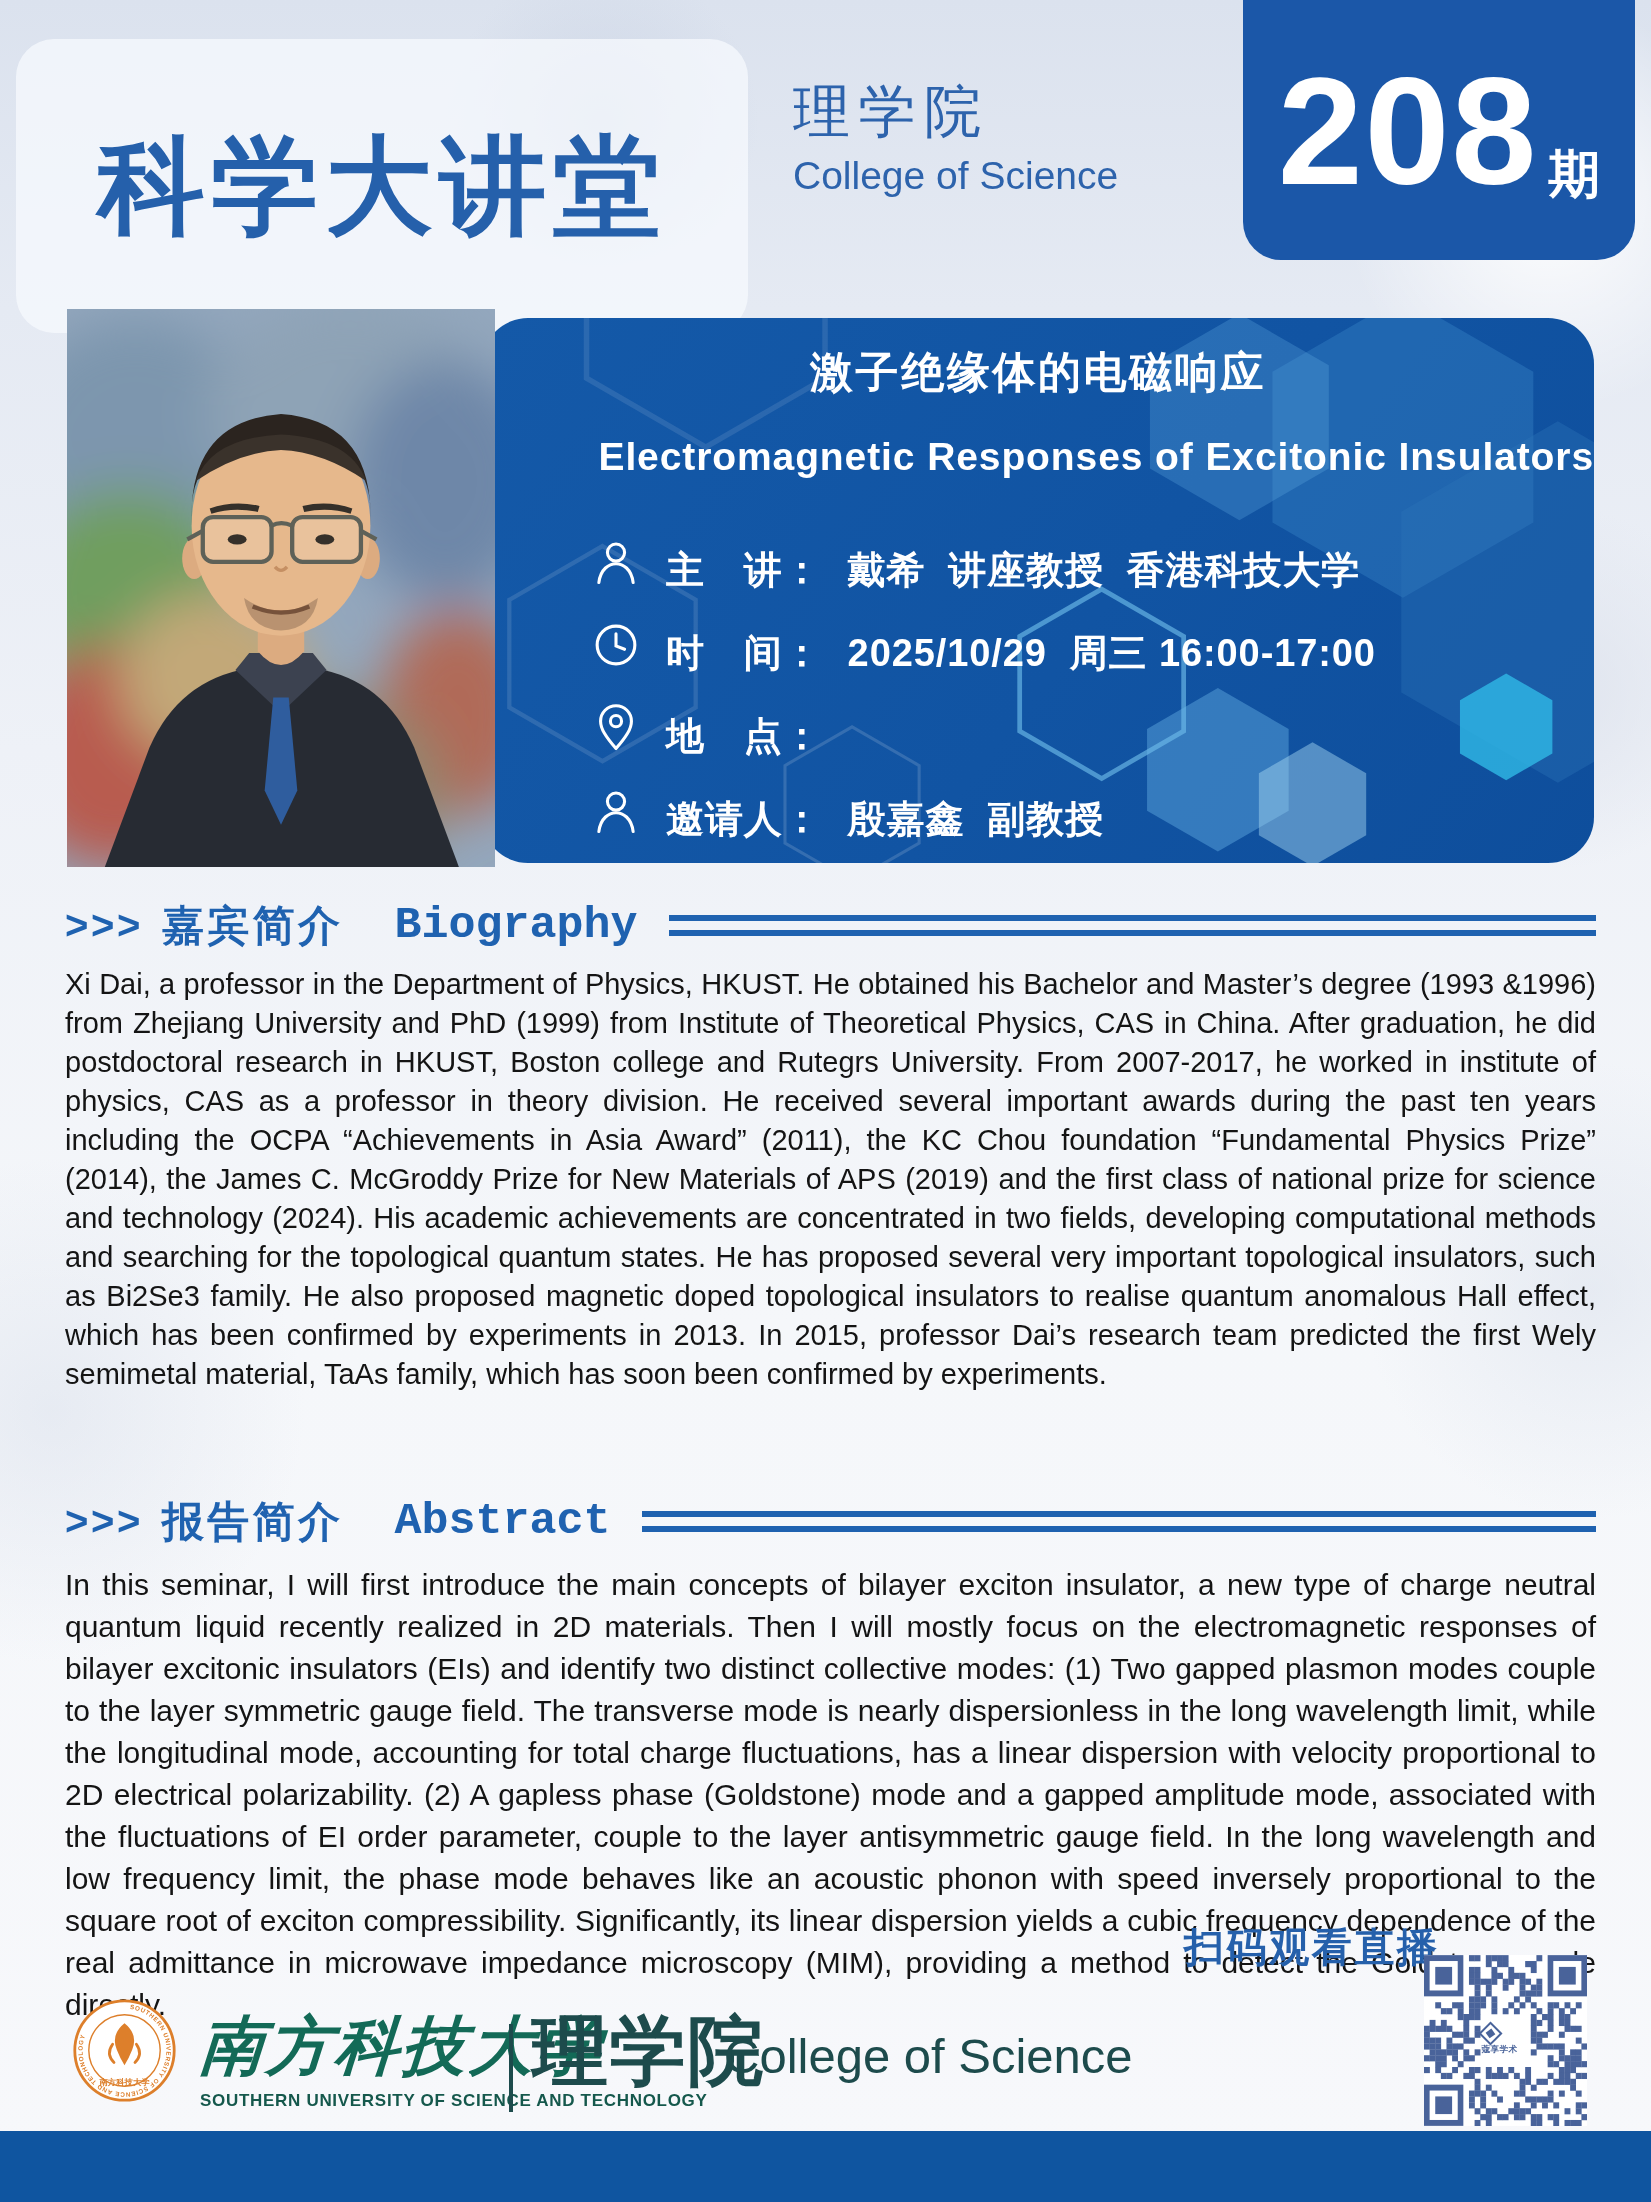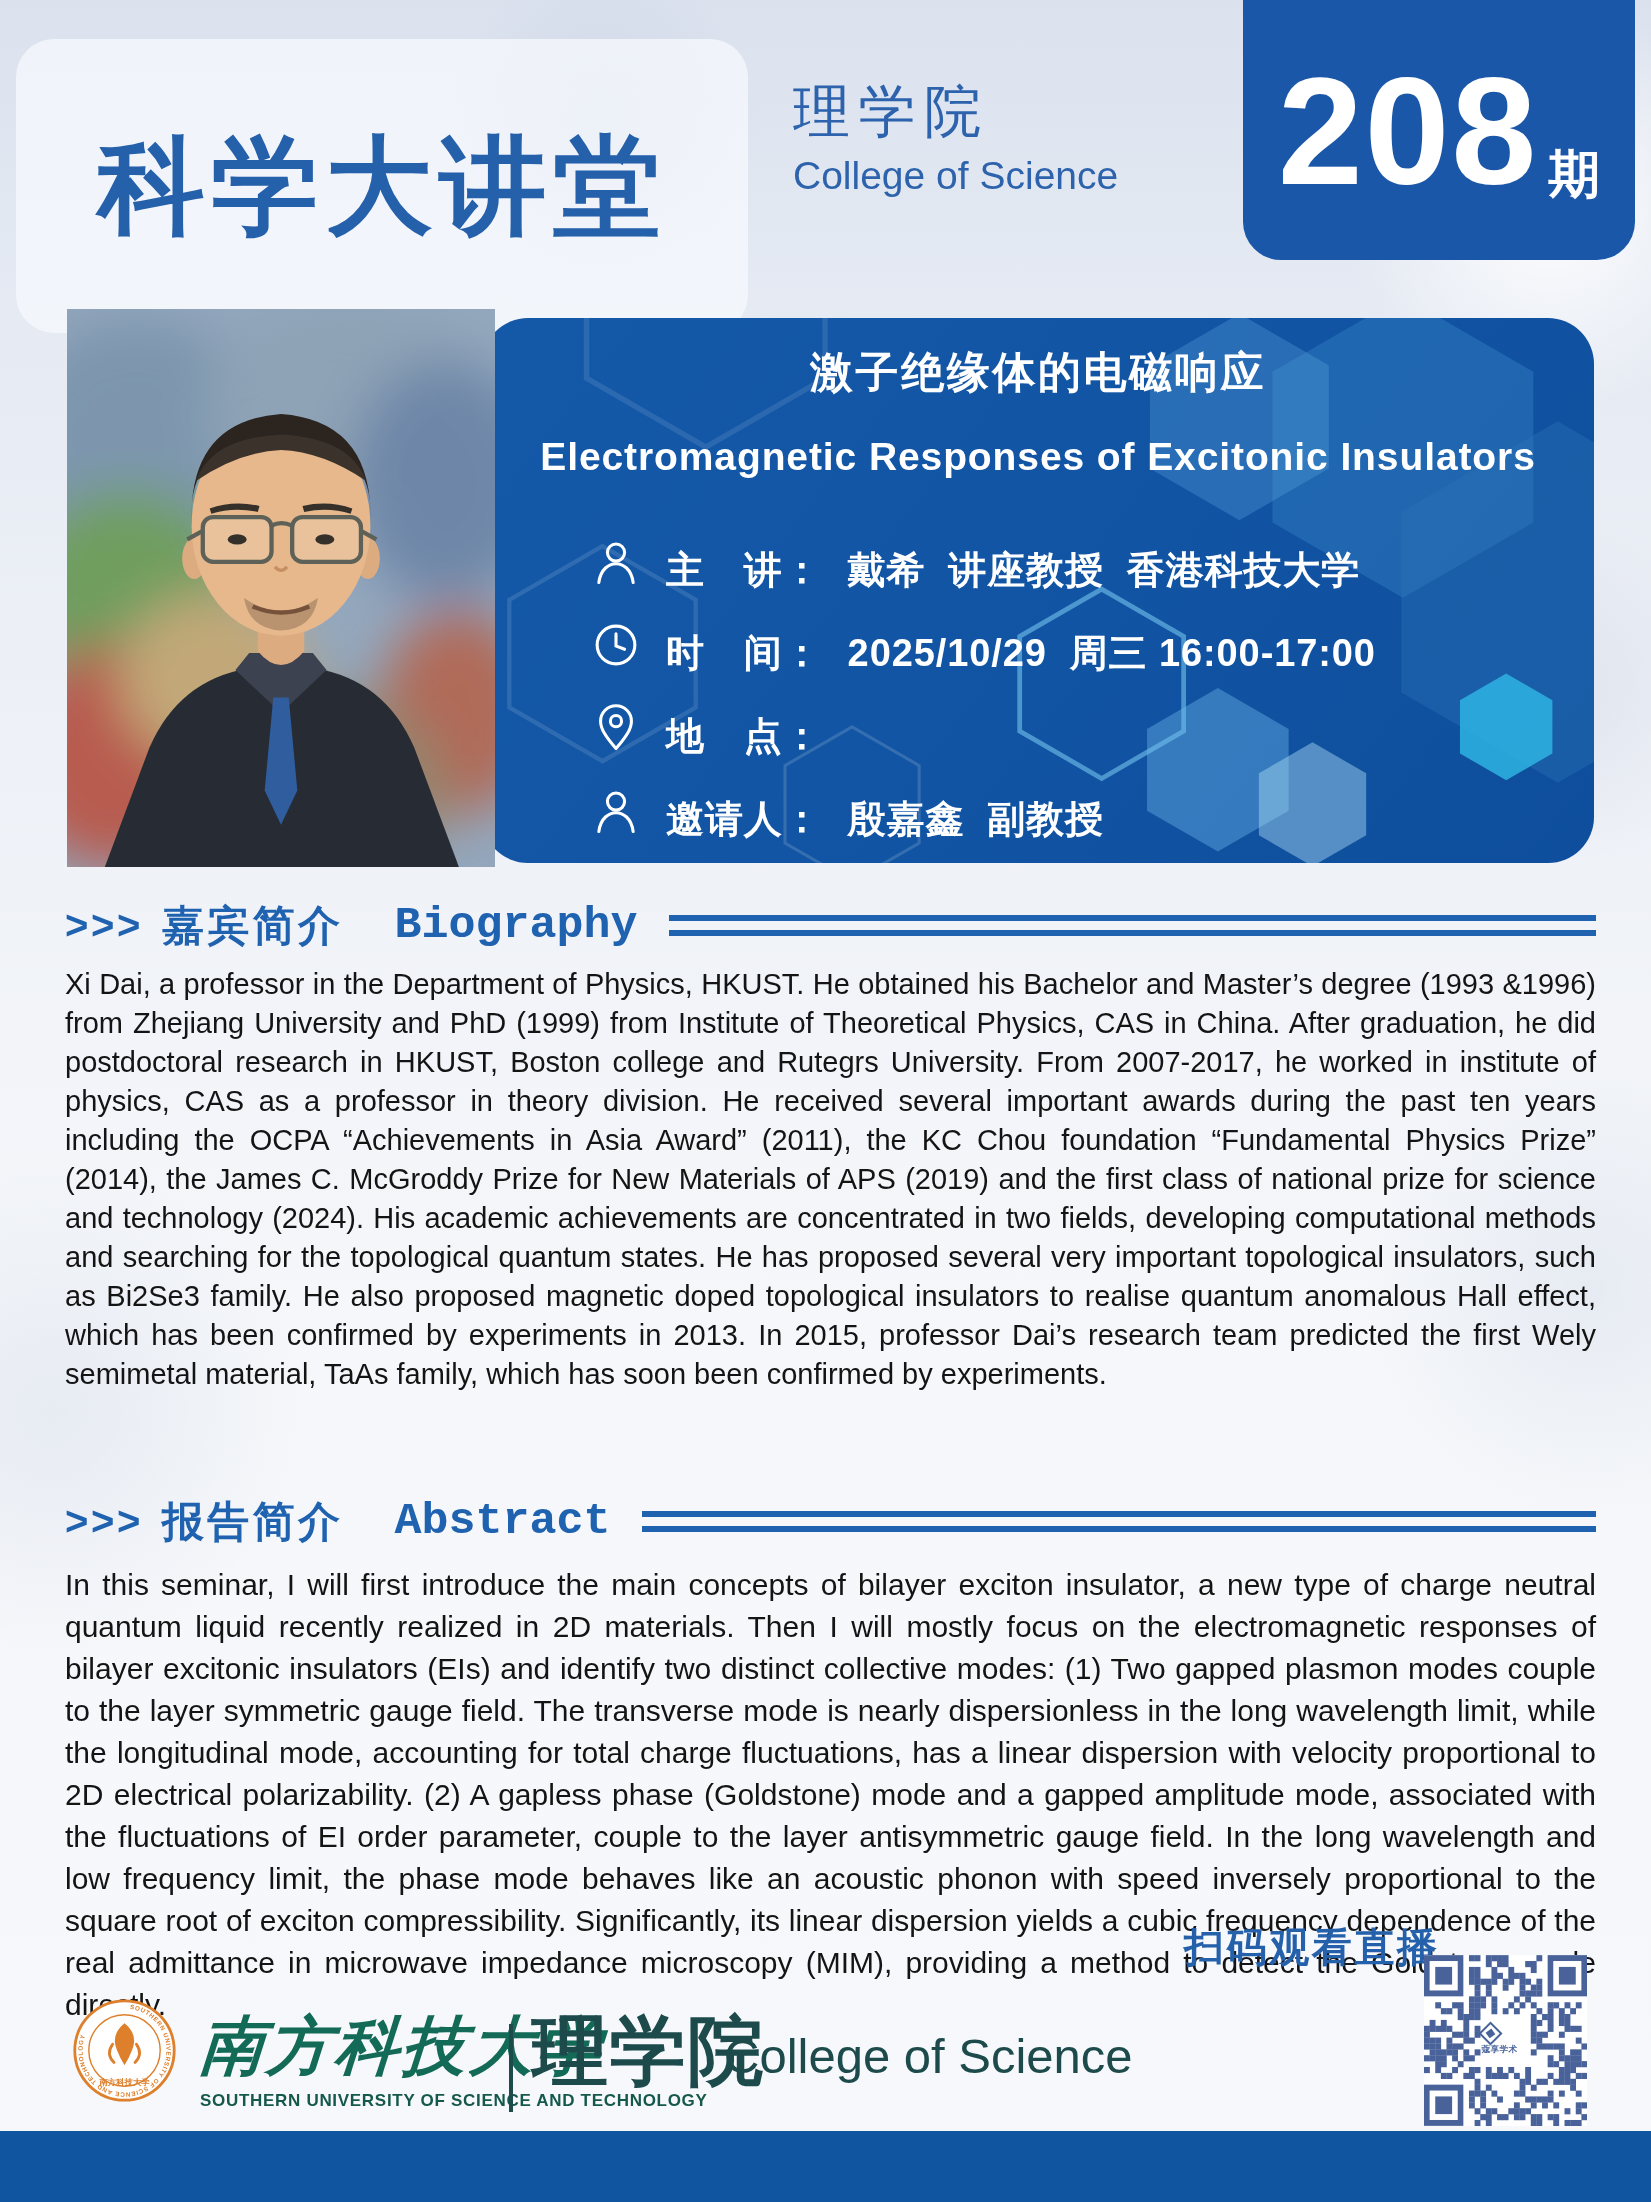--- a/index.html
+++ b/index.html
@@ -30,21 +30,21 @@
   .issue-num{ font-size:153px; font-weight:800; color:#fff; line-height:1; letter-spacing:1.7px; }
   .issue-suffix{ font-size:52px; font-weight:700; color:#fff; align-self:flex-end; margin-bottom:50px; }
 
   
   .lecture-card{ position:absolute; left:482px; top:318px; width:1112px; height:545px;
     background:linear-gradient(128deg,#1459a8 0%,#1154a3 55%,#0e4e9c 100%);
     border-radius:46px; overflow:hidden; color:#fff; }
   .hex-decor{ position:absolute; inset:0; }
   .lc-content{ position:relative; height:100%; }
   .lc-title-zh{ text-align:center; padding-top:26px; font-size:43px; font-weight:800; letter-spacing:2.6px; }
-  .lc-title-en{ text-align:center; margin-top:33px; font-size:39px; font-weight:800; letter-spacing:0.9px; }
+  .lc-title-en{ text-align:right; margin-top:33px; font-size:39px; font-weight:800; letter-spacing:0.9px; }
   .lc-rows{ margin:55px 0 0 110px; display:flex; flex-direction:column; gap:28px; }
   .lc-row{ display:flex; align-items:center; gap:26px; height:55px; }
   .row-icon{ width:48px; height:48px; flex:0 0 48px; }
   .row-icon svg{ width:100%; height:100%; }
   .row-label,.row-value{ font-size:38px; font-weight:800; letter-spacing:0.9px; white-space:pre;margin-top:18px; }
 
   .speaker-photo{ position:absolute; left:67px; top:309px; width:428px; height:558px; overflow:hidden; }
   .speaker-photo svg{ display:block; width:100%; height:100%; }
 
   

